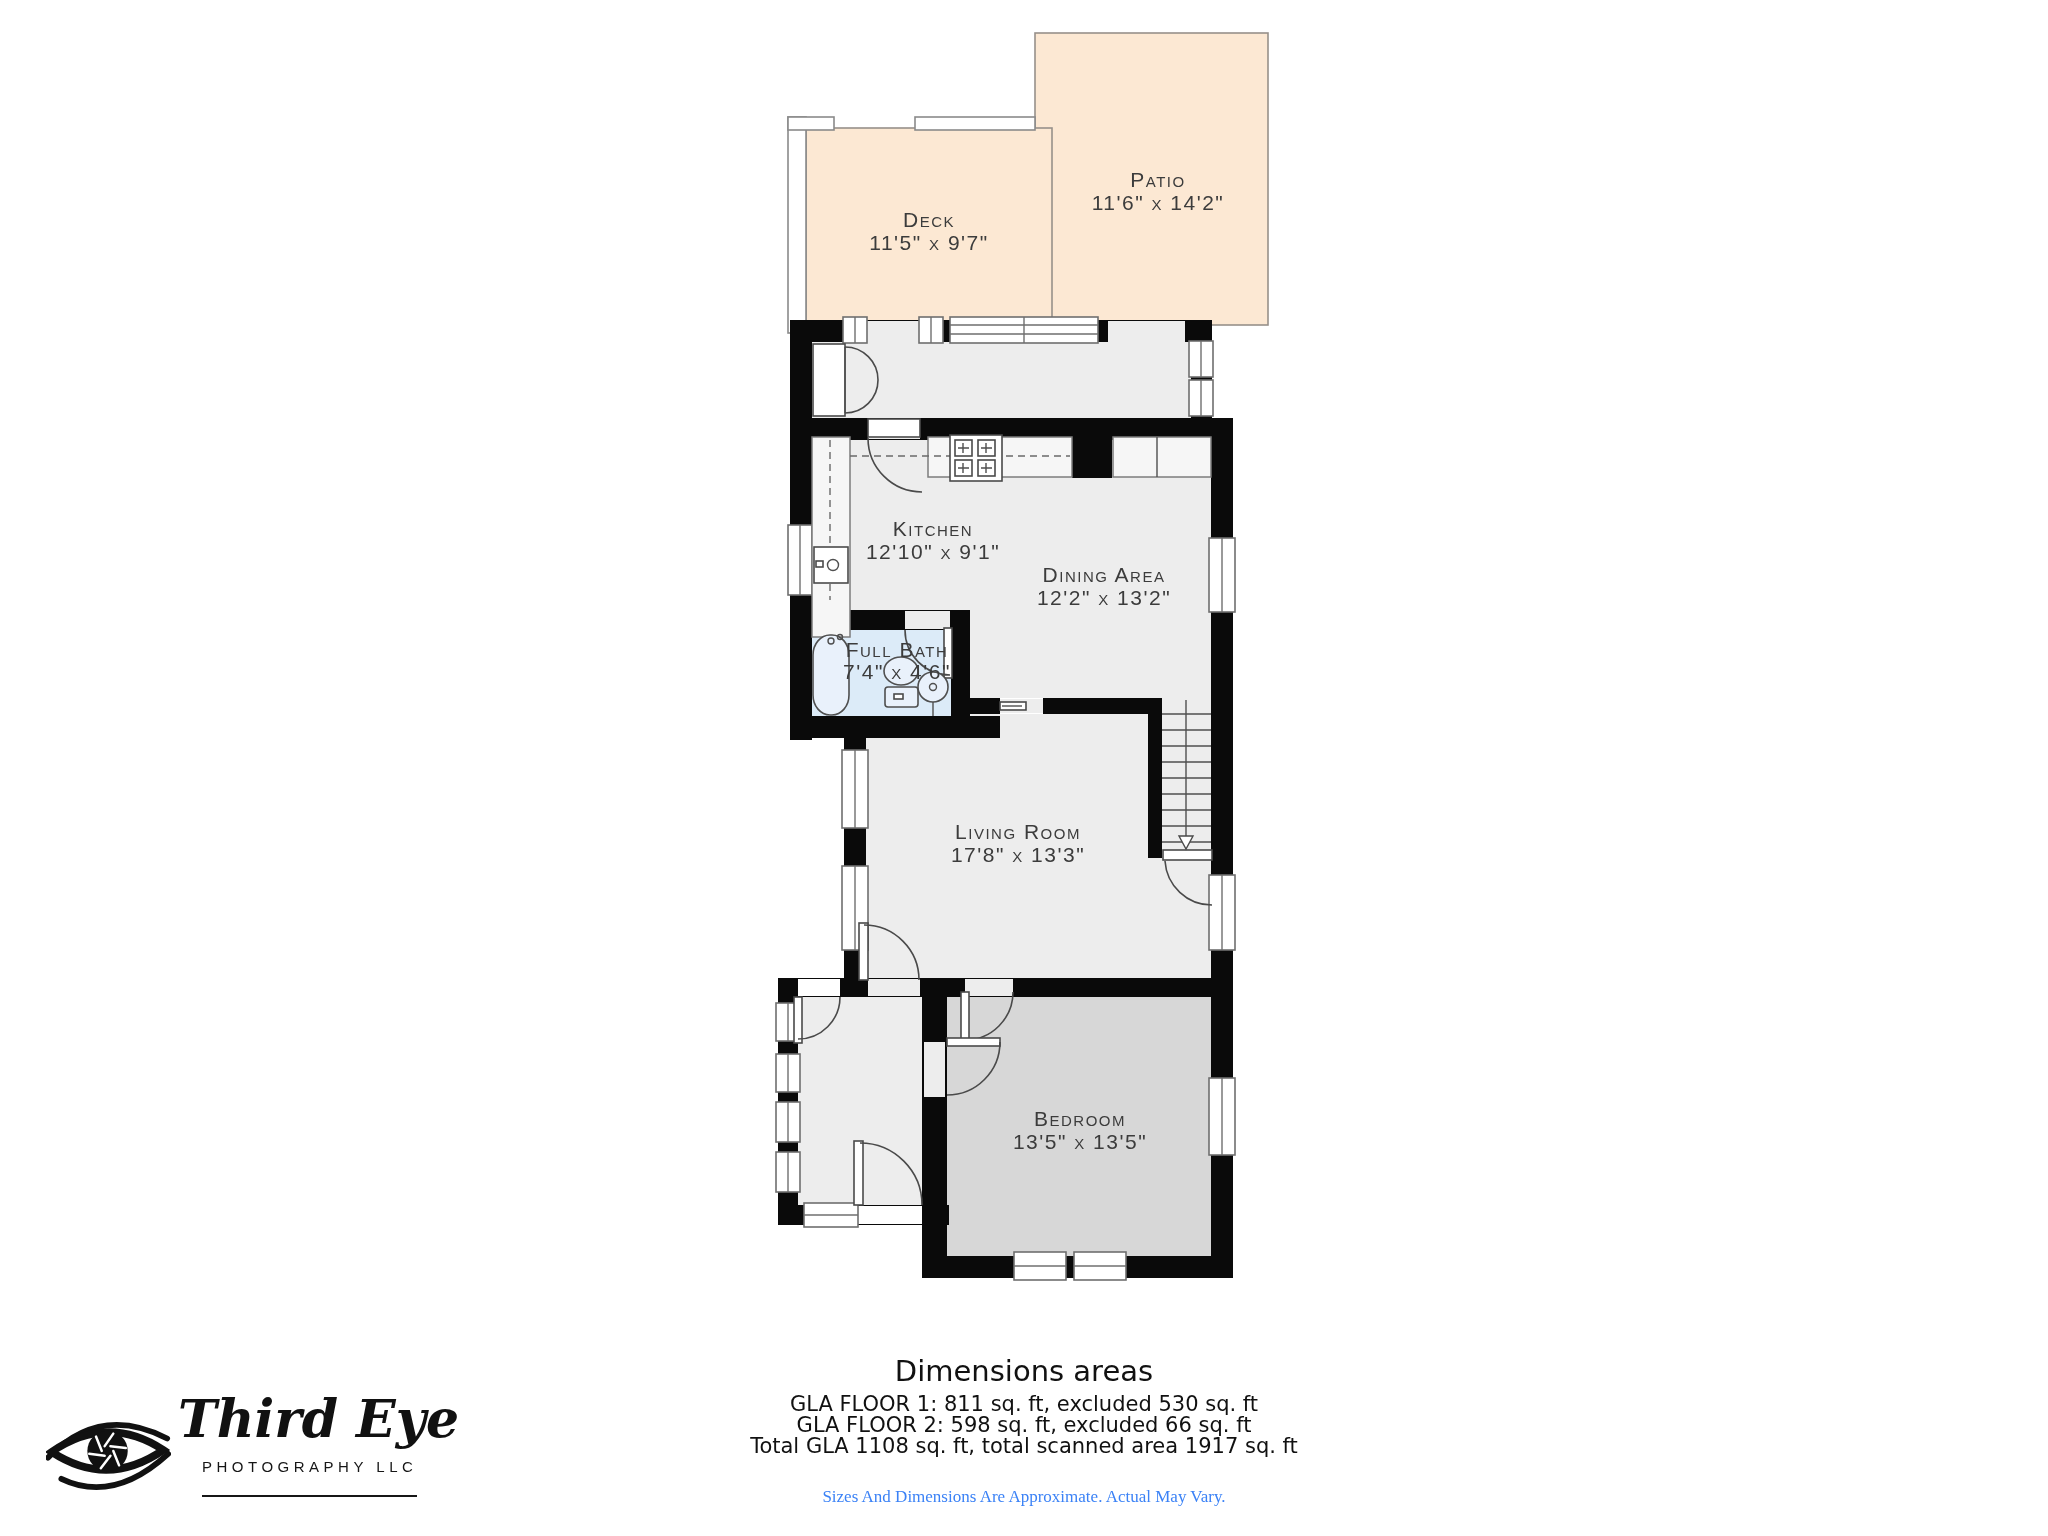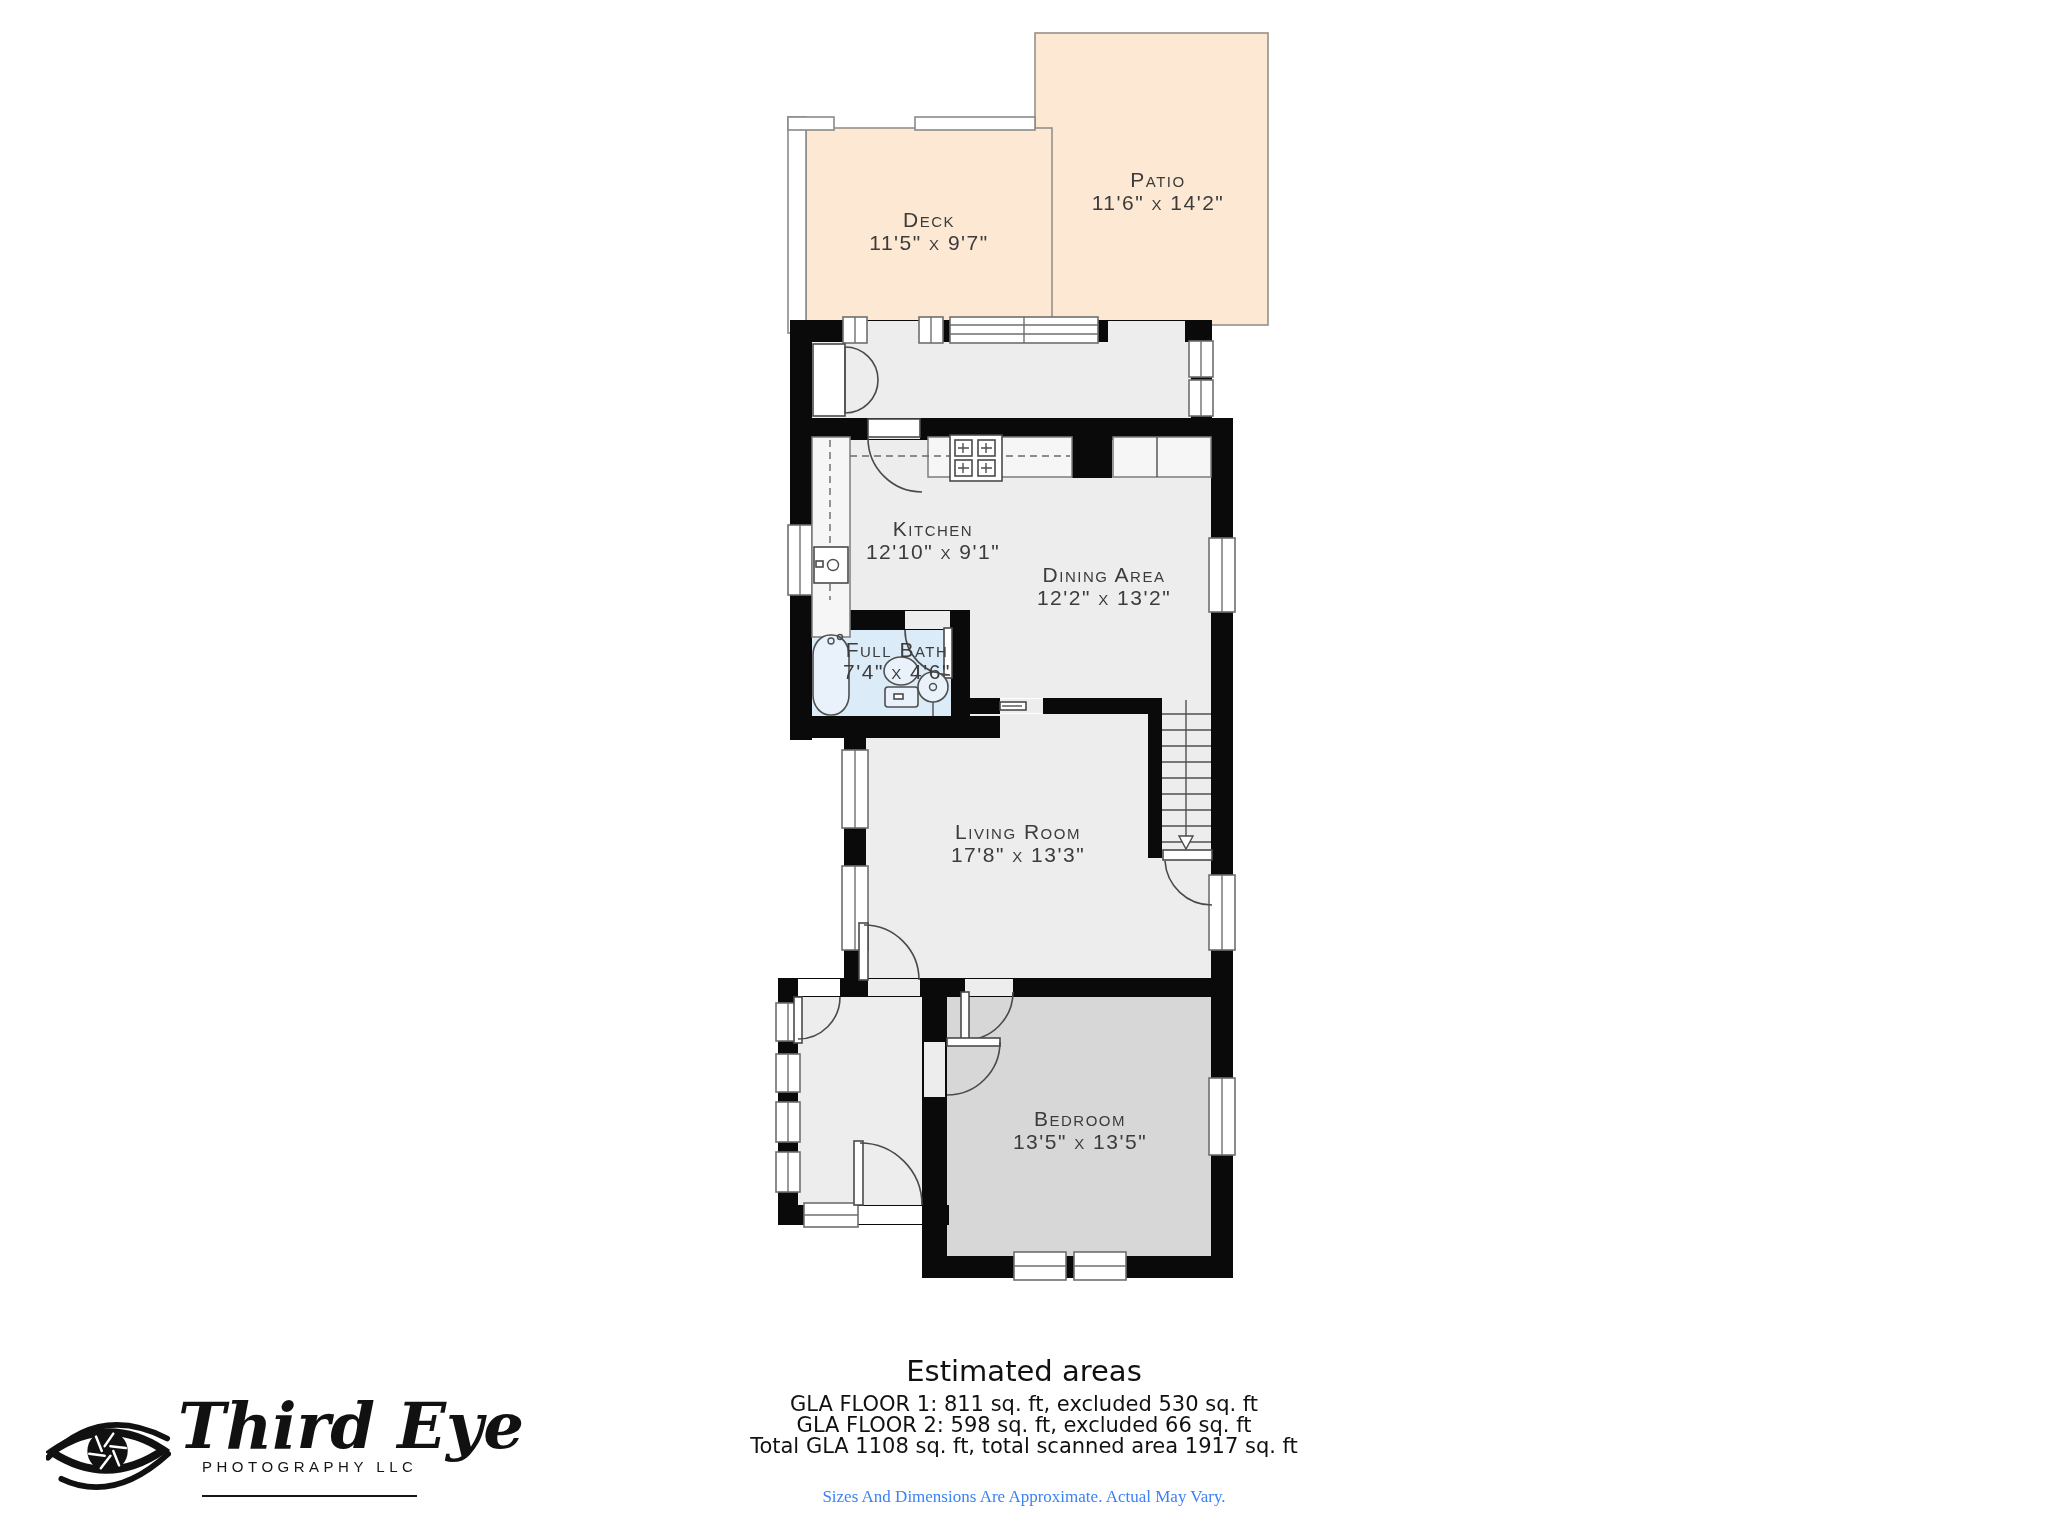--- a/index.html
+++ b/index.html
@@ -30,21 +30,21 @@
       letter-spacing:1.5px;fill:#3c3c3c;text-anchor:middle;}
   .room-name{font-size:21px;}
   .room-dims{font-size:21px;}
   .areas{position:absolute;left:0;right:0;top:1354px;text-align:center;color:#111;}
   .areas-title{font-family:"DejaVu Sans",sans-serif;font-size:29px;margin:0 0 6px 0;font-weight:normal;}
   .areas-line{font-family:"DejaVu Sans",sans-serif;font-size:21px;line-height:21px;}
   .areas-disclaimer{font-family:"Liberation Serif",serif;font-size:17px;margin-top:30px;color:#3b82f6;}
   .logo{position:absolute;left:46px;top:1402px;width:620px;height:110px;}
   .logo-eye{position:absolute;left:0;top:6px;}
   .logo-script{position:absolute;left:132px;top:-14px;font-family:"DejaVu Serif",serif;
-      font-style:italic;font-weight:bold;font-size:64px;color:#111;white-space:nowrap;}
+      font-style:italic;font-weight:bold;font-size:52px;color:#111;white-space:nowrap;}
   .logo-sub{position:absolute;left:156px;top:56px;font-family:"Liberation Sans",sans-serif;
       font-size:15px;letter-spacing:4.5px;color:#161616;border-bottom:2.5px solid #161616;
       padding-bottom:20px;white-space:nowrap;}
 </style>
 </head>
 <body>
 
 <div class="page">
 
 <svg width="2048" height="1536" viewBox="0 0 2048 1536">
@@ -285,21 +285,21 @@
     <text class="room-name" x="897" y="657">Full Bath</text>
     <text class="room-dims" x="897" y="679">7'4" x 4'6"</text>
     <text class="room-name" x="1018" y="839">Living Room</text>
     <text class="room-dims" x="1018" y="862">17'8" x 13'3"</text>
     <text class="room-name" x="1080" y="1126">Bedroom</text>
     <text class="room-dims" x="1080" y="1149">13'5" x 13'5"</text>
   </g>
 </svg>
 
 <div class="areas">
-  <div class="areas-title">Estimated areas</div>
+  <div class="areas-title">Dimensions areas</div>
   <div class="areas-line">GLA FLOOR 1: 811 sq. ft, excluded 530 sq. ft</div>
   <div class="areas-line">GLA FLOOR 2: 598 sq. ft, excluded 66 sq. ft</div>
   <div class="areas-line">Total GLA 1108 sq. ft, total scanned area 1917 sq. ft</div>
   <div class="areas-disclaimer">Sizes And Dimensions Are Approximate. Actual May Vary.</div>
 </div>
 
 <div class="logo">
   <svg class="logo-eye" width="125" height="84" viewBox="0 0 130 84">
     <path d="M2,50 Q56,-6 126,30" fill="none" stroke="#111" stroke-width="6" stroke-linecap="round"></path>
     <path d="M16,72 Q70,98 127,46" fill="none" stroke="#111" stroke-width="6" stroke-linecap="round"></path>

